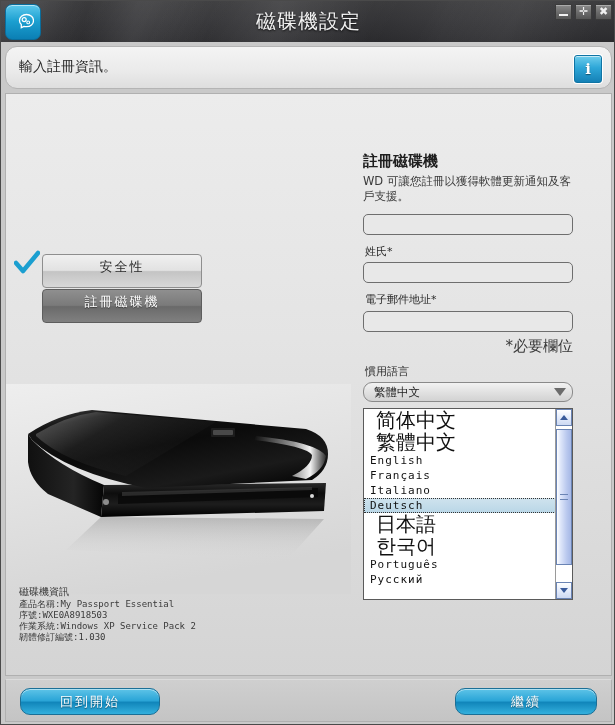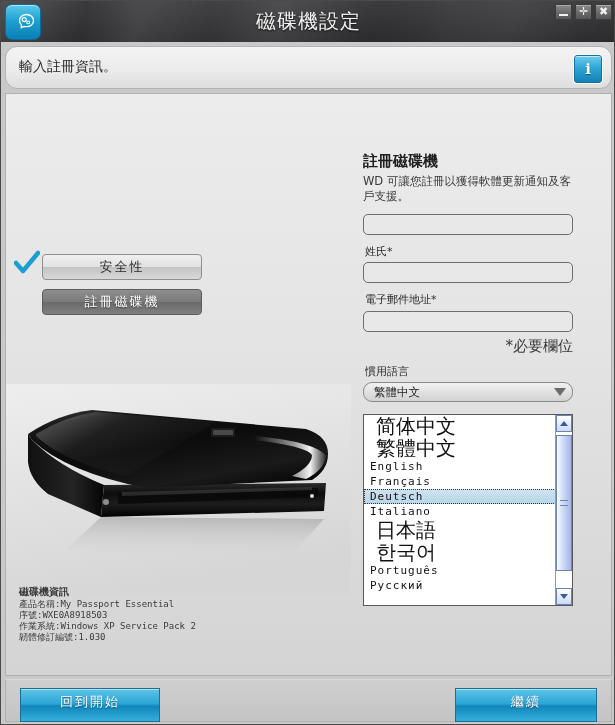--- a/index.html
+++ b/index.html
@@ -136,21 +136,21 @@
 
   
   .checkmark {
     position: absolute;
     left: 8px; top: 156px;
     width: 26px; height: 26px;
   }
   .step-btn {
     position: absolute;
     left: 36px;
-    width: 160px; height: 26px;
+    width: 160px; height: 34px;
     box-sizing: border-box;
     border-radius: 4px;
     font-size: 13px;
     text-align: center;
     line-height: 24px;
     letter-spacing: 2px;
   }
   .step-done {
     top: 160px;
     background: linear-gradient(180deg, #f0f0f0 0%, #e2e2e2 48%, #c4c4c4 52%, #d8d8d8 100%);
@@ -176,21 +176,21 @@
   .drive-info {
     position: absolute;
     left: 13px; top: 492px;
     width: 320px;
     color: #3a3a3a;
     font-family: "DejaVu Sans Mono", "Liberation Mono", monospace;
     font-size: 9px;
     line-height: 11px;
   }
   .drive-info .di-title {
-    font-weight: bold;
+    font-weight: normal;
     font-size: 10px;
     margin-bottom: 2px;
     font-family: "DejaVu Sans", sans-serif;
   }
 
   
   .reg-panel {
     position: absolute;
     left: 357px; top: 58px;
     width: 218px;
@@ -251,21 +251,21 @@
   .combo-arrow {
     position: absolute;
     right: 6px; top: 5px;
     width: 0; height: 0;
     border-left: 6px solid transparent;
     border-right: 6px solid transparent;
     border-top: 8px solid #6b6b6b;
   }
   .listbox {
     position: relative;
-    margin-top: 12px;
+    margin-top: 6px;
     width: 210px;
     height: 192px;
     box-sizing: border-box;
     border: 1px solid #5a5a5a;
     background: #ffffff;
     overflow: hidden;
   }
   .listbox-items {
     position: absolute;
     left: 0; top: 0;
@@ -347,23 +347,23 @@
     left: 4px; top: 678px;
     width: 607px; height: 43px;
     box-sizing: border-box;
     background: linear-gradient(180deg, #cfcfcf 0%, #c4c4c4 100%);
     border: 1px solid #b0b0b0;
     border-top: 1px solid #dcdcdc;
   }
   .foot-btn {
     position: absolute;
     top: 8px;
-    width: 140px; height: 34px;
-    box-sizing: border-box;
-    border-radius: 0;
+    width: 140px; height: 27px;
+    box-sizing: border-box;
+    border-radius: 10px;
     border: 1px solid #1b6f96;
     background: linear-gradient(180deg, #5ec4e8 0%, #2ba5d7 46%, #1186bb 54%, #34b0dd 100%);
     color: #ffffff;
     font-size: 13px;
     text-align: center;
     line-height: 25px;
     letter-spacing: 2px;
     text-shadow: 0 1px 1px rgba(0,0,0,0.45);
     box-shadow: inset 0 1px 0 rgba(255,255,255,0.5);
   }
@@ -511,22 +511,22 @@
         <div class="combo-value">繁體中文</div>
         <div class="combo-arrow"></div>
       </div>
 
       <div class="listbox">
         <div class="listbox-items">
           <div class="li cjk">简体中文</div>
           <div class="li cjk">繁體中文</div>
           <div class="li">English</div>
           <div class="li">Français</div>
+          <div class="li">Italiano</div>
           <div class="li sel">Deutsch</div>
-          <div class="li">Italiano</div>
           <div class="li cjk">日本語</div>
           <div class="li cjk">한국어</div>
           <div class="li">Português</div>
           <div class="li">Русский</div>
         </div>
 
         <div class="sb">
           <div class="sb-btn sb-up">
             <div class="sb-arrow up"></div>
           </div>

